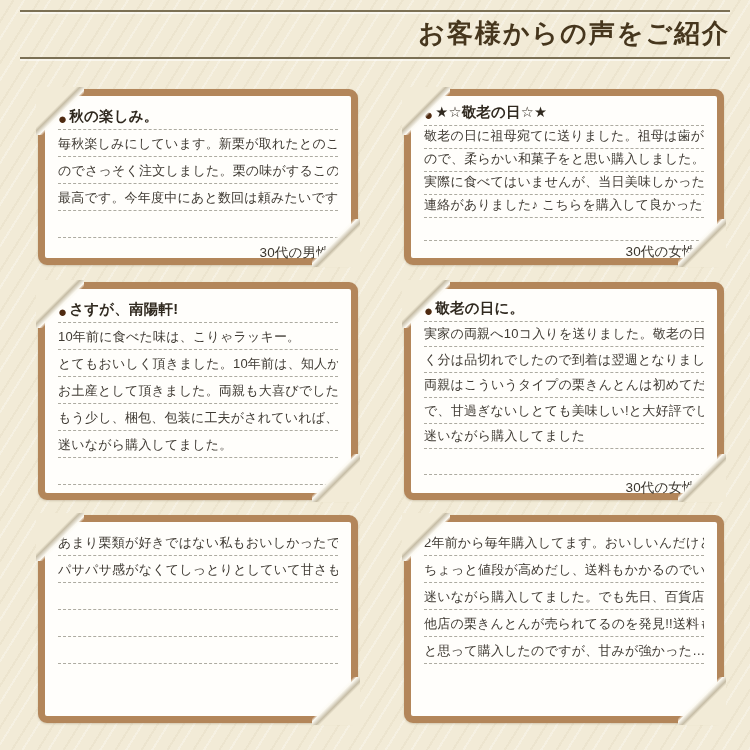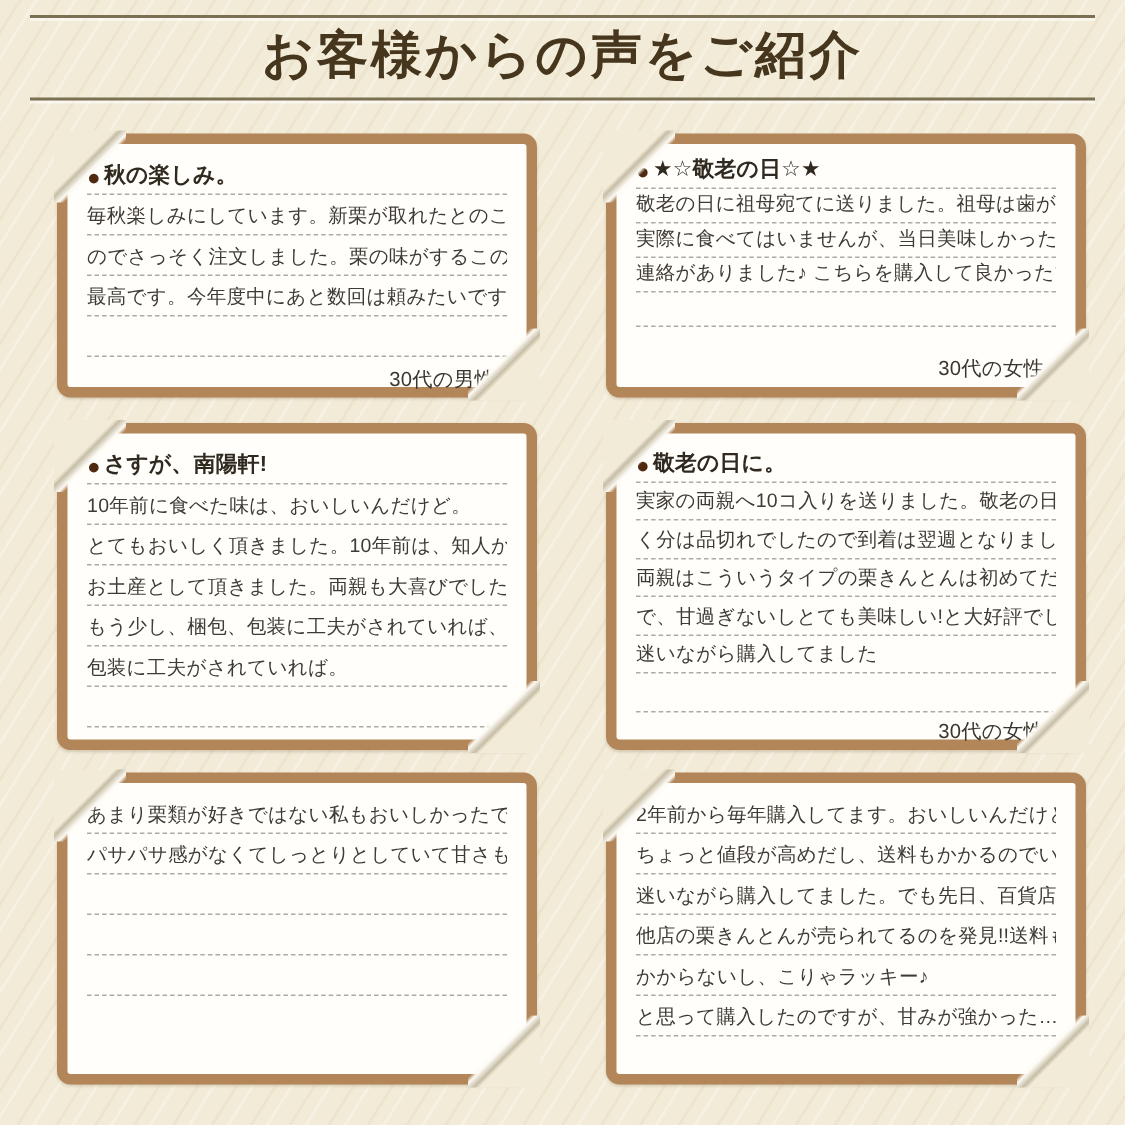--- a/index.html
+++ b/index.html
@@ -16,22 +16,22 @@
     position:relative; overflow:hidden;
   }
 
   
   .header { position:absolute; left:20px; right:20px; top:10px; }
   .header-line {
     height:2px; background:#7b7054;
     box-shadow:0 2px 0 rgba(255,255,255,0.55);
   }
   .header-title {
-    margin:7px 0 9px 0; text-align:center;
-    font-size:34px; font-weight:bold; color:#46361d;
+    margin:7px 0 9px 0; text-align:right;
+    font-size:26px; font-weight:bold; color:#46361d;
     letter-spacing:2px; line-height:1.1;
   }
 
   
   .card {
     position:absolute; width:320px; box-sizing:border-box;
     background:#fffefb;
     border:7px solid #b3865a; border-radius:9px;
     box-shadow:0 1px 2px rgba(120,95,60,0.25);
   }
@@ -109,40 +109,41 @@
   <div class="fold fold-br"></div>
 </div>
 
 <div class="card p23" id="card1">
   <div class="card-inner">
     <div class="row title-row">
       <span class="bullet">●</span>
       <span>★☆敬老の日☆★</span>
     </div>
     <div class="row">敬老の日に祖母宛てに送りました。祖母は歯が悪い</div>
+    <div class="row">ので、柔らかい和菓子をと思い購入しました。</div>
     <div class="row">実際に食べてはいませんが、当日美味しかったと</div>
     <div class="row">連絡がありました♪ こちらを購入して良かったです。</div>
     <div class="row blank"></div>
     <div class="row author">30代の女性</div>
   </div>
   <div class="fold fold-tl"></div>
   <div class="fold fold-br"></div>
 </div>
 
 <div class="card p27" id="card2">
   <div class="card-inner">
     <div class="row title-row">
       <span class="bullet">●</span>
       <span>さすが、南陽軒!</span>
     </div>
-    <div class="row">10年前に食べた味は、おいしいんだけど。</div>
+    <div class="row">10年前に食べた味は、こりゃラッキー。</div>
     <div class="row">とてもおいしく頂きました。10年前は、知人からの</div>
     <div class="row">お土産として頂きました。両親も大喜びでした。</div>
     <div class="row">もう少し、梱包、包装に工夫がされていれば、豪華な</div>
-    <div class="row">包装に工夫がされていれば。</div>
+    <div class="row">迷いながら購入してました。</div>
     <div class="row blank"></div>
   </div>
   <div class="fold fold-tl"></div>
   <div class="fold fold-br"></div>
 </div>
 
 <div class="card p25" id="card3">
   <div class="card-inner">
     <div class="row title-row">
       <span class="bullet">●</span>
@@ -171,18 +172,17 @@
   <div class="fold fold-tl"></div>
   <div class="fold fold-br"></div>
 </div>
 
 <div class="card p27" id="card5">
   <div class="card-inner">
     <div class="row">2年前から毎年購入してます。おいしいんだけど、</div>
     <div class="row">ちょっと値段が高めだし、送料もかかるのでいつも</div>
     <div class="row">迷いながら購入してました。でも先日、百貨店で</div>
     <div class="row">他店の栗きんとんが売られてるのを発見!!送料も</div>
-    <div class="row">かからないし、こりゃラッキー♪</div>
     <div class="row">と思って購入したのですが、甘みが強かった…。</div>
   </div>
   <div class="fold fold-tl"></div>
   <div class="fold fold-br"></div>
 </div>
 
 </body></html>

